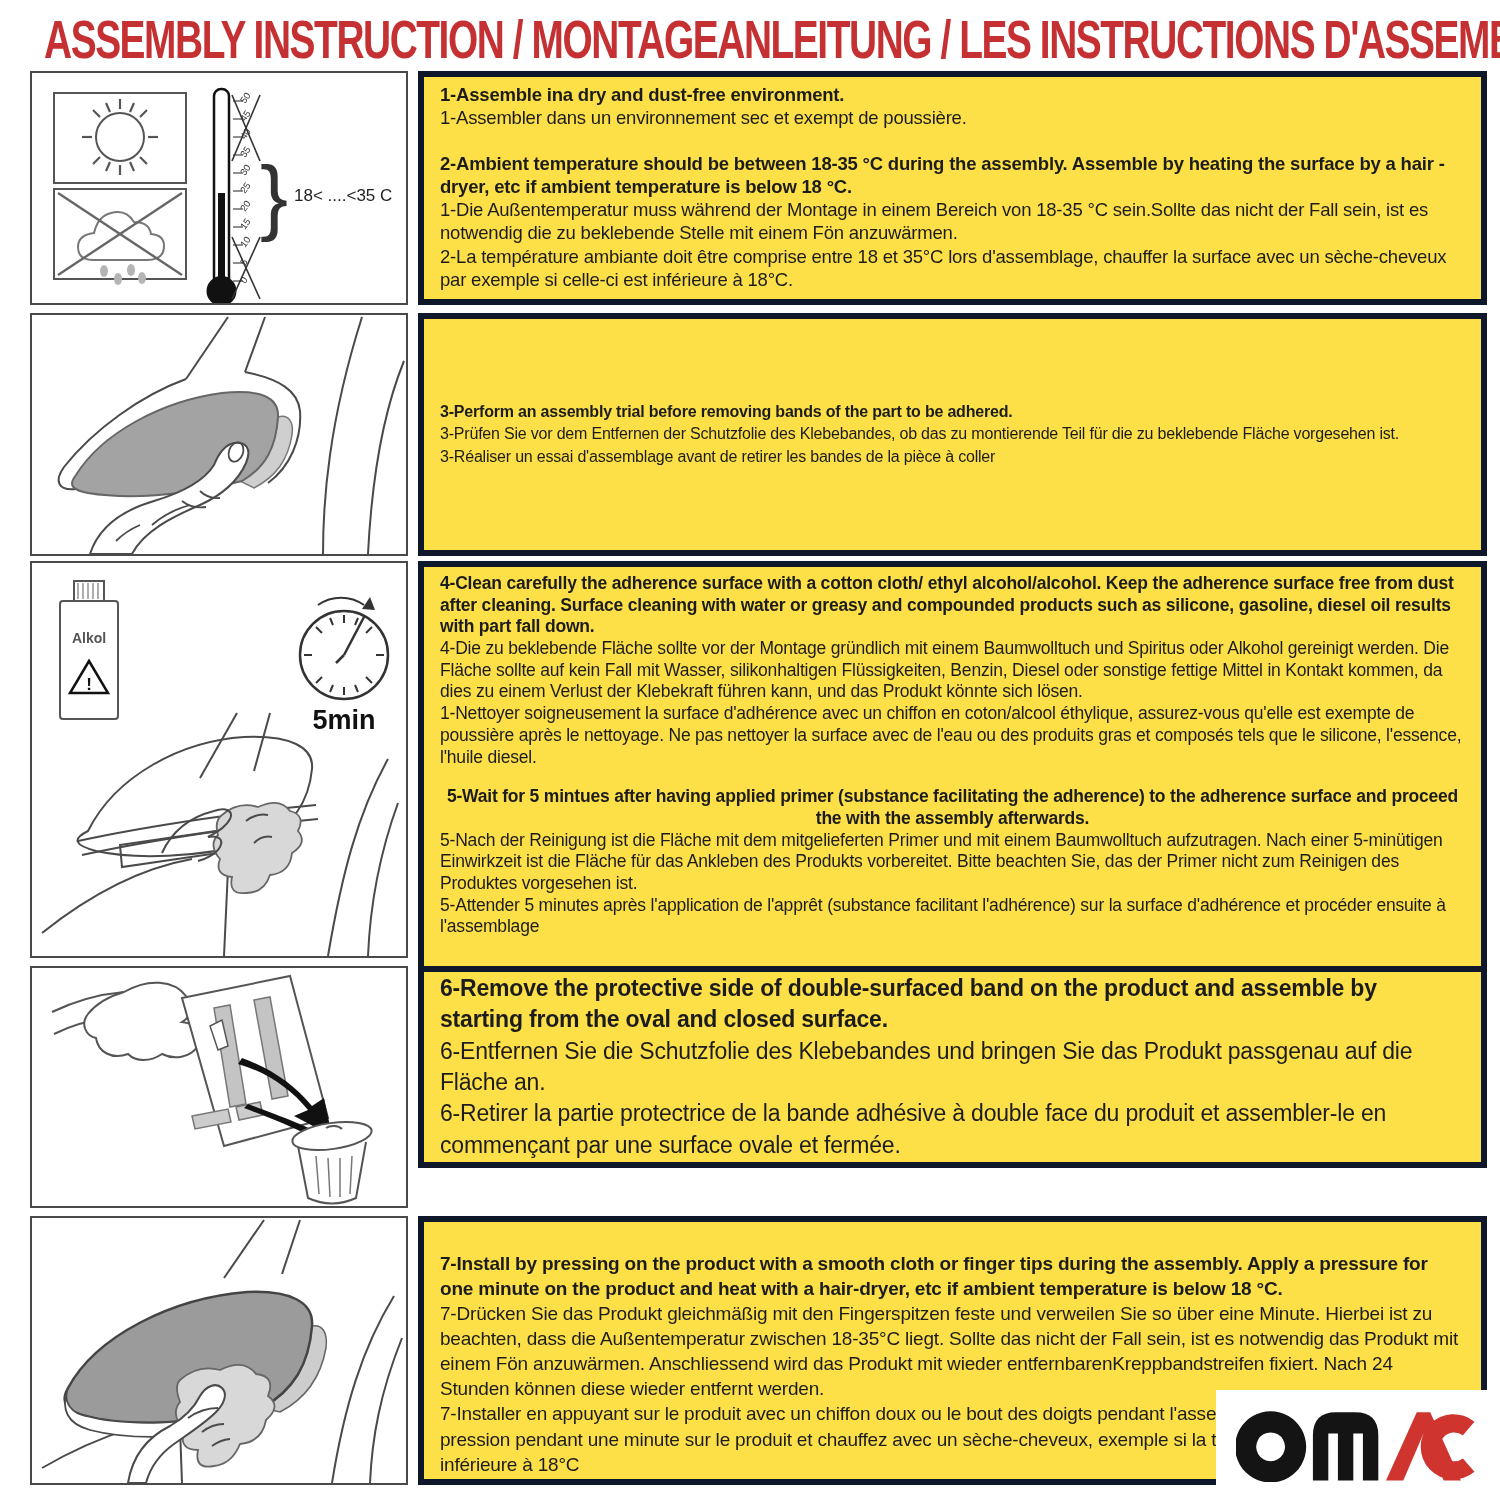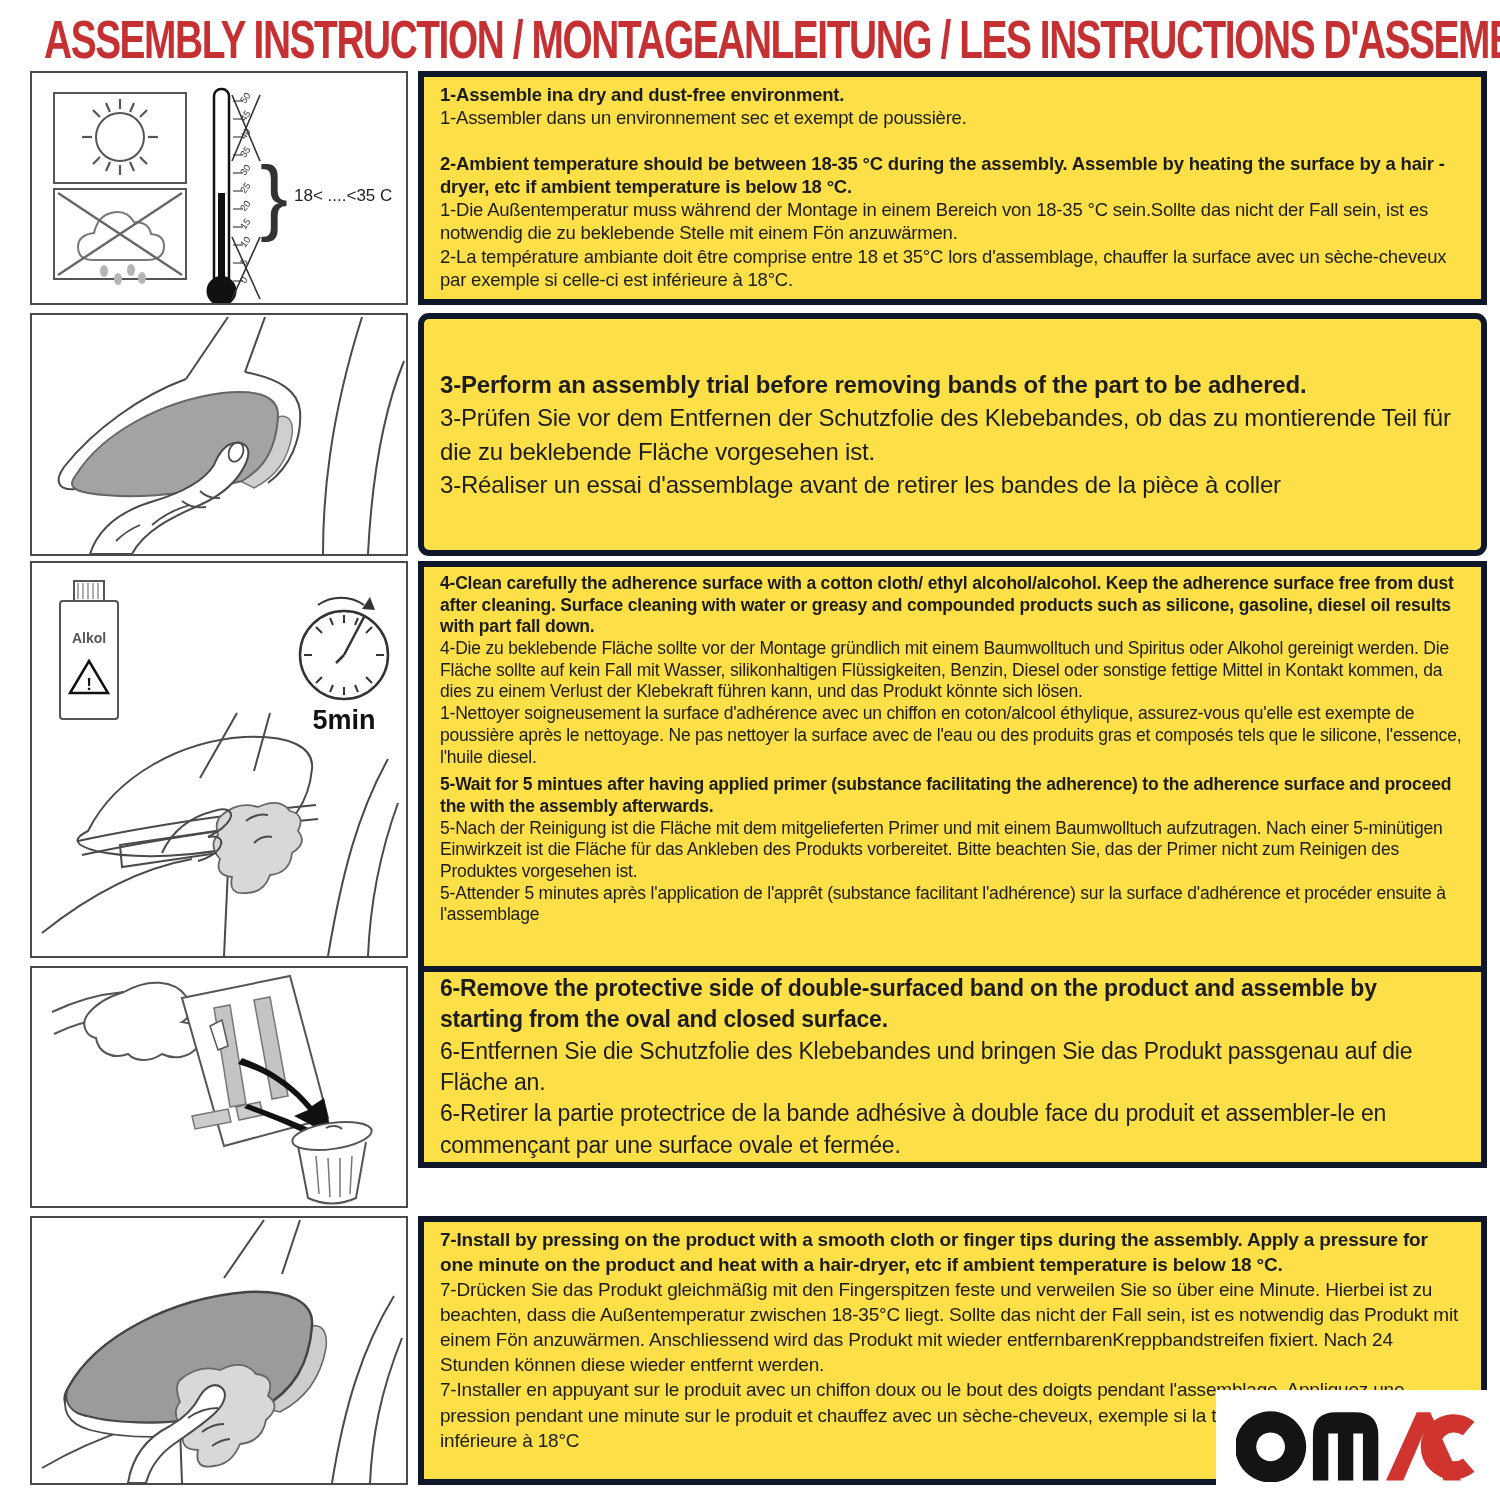--- a/index.html
+++ b/index.html
@@ -7,27 +7,27 @@
         font-family:"Liberation Sans","DejaVu Sans",sans-serif;color:#1c1c1c;}
   .title{position:absolute;left:44px;top:8px;font-size:54px;font-weight:800;color:#c53133;
          letter-spacing:-2px;white-space:nowrap;transform:scaleX(.72);transform-origin:0 0;}
   .figbox{position:absolute;left:30px;width:378px;border:2px solid #4a4a4a;background:#fff;box-sizing:border-box;}
   .textbox{position:absolute;left:418px;width:1069px;border:6px solid #0f172a;background:#fde047;
            box-sizing:border-box;overflow:hidden;padding:6px 16px;}
   .figbox svg{position:absolute;inset:0;width:100%;height:100%;}
   p{margin:0;}
   .b{font-weight:bold;}
   .t1{font-size:18.5px;line-height:1.26;letter-spacing:-0.2px;}
-  .t2{font-size:24px;line-height:1.38;letter-spacing:-0.2px;border-radius:11px;}
+  .t2{font-size:16px;line-height:1.38;letter-spacing:-0.2px;}
   .t3{font-size:17.5px;line-height:1.24;letter-spacing:-0.2px;}
   .t4{font-size:23px;line-height:1.36;letter-spacing:-0.2px;}
   .t5{font-size:19px;line-height:1.32;letter-spacing:-0.2px;}
   .vcenter{display:flex;flex-direction:column;justify-content:center;}
   .gap1{margin-top:22px;}
-  .gap3{margin-top:6px;}
+  .gap3{margin-top:18px;text-align:center;}
   .logo{position:absolute;right:10px;bottom:8px;background:#fff;padding:14px 4px 6px 20px;}
 </style>
 </head>
 <body>
 
 <div id="page">
 
   <div class="title">ASSEMBLY INSTRUCTION / MONTAGEANLEITUNG / LES INSTRUCTIONS D'ASSEMBLAGE</div>
 
   <div class="figbox" id="r1f" style="top:71px;height:234px;">
@@ -257,21 +257,21 @@
       <path d="M36,170 C30,186 42,196 54,198 C90,208 160,208 230,190 L224,206 C160,222 96,222 58,212 C36,206 28,192 36,170 Z" fill="#fff" stroke="#4a4a4a" stroke-width="1.8"></path>
       <path d="M148,162 q18,-16 40,-10 q24,-12 36,4 q20,2 12,22 q14,10 -2,24 q-4,22 -26,24 q-8,20 -26,22 q-20,4 -16,-16 q-20,0 -14,-20 q-14,-16 -4,-28 q-6,-16 0,-22 Z" fill="#d8d8d8" stroke="#666" stroke-width="1.8"></path>
       <path d="M96,265 C100,240 114,220 138,208 C152,200 162,190 168,178 C174,168 184,164 190,170 C196,176 192,186 184,194 C172,206 156,216 142,226 C128,236 118,250 114,265 Z" fill="#fff" stroke="#4a4a4a" stroke-width="2"></path>
       <g stroke="#4a4a4a" stroke-width="1.8" fill="none">
         <path d="M156,200 q14,-10 30,-10"></path>
         <path d="M170,214 q10,-8 22,-8"></path>
         <path d="M180,228 q8,-6 18,-7"></path>
       </g>
     </svg>
   </div>
-  <div class="textbox t5" id="r5t" style="top:1216px;height:269px;padding-top:5px;">
+  <div class="textbox t5" id="r5t" style="top:1216px;height:269px;padding-top:29px;">
     <p class="b">7-Install by pressing on the product with a smooth cloth or finger tips during the assembly. Apply a pressure for one minute on the product and heat with a hair-dryer, etc if ambient temperature is below 18 °C.</p>
     <p>7-Drücken Sie das Produkt gleichmäßig mit den Fingerspitzen feste und verweilen Sie so über eine Minute. Hierbei ist zu beachten, dass die Außentemperatur zwischen 18-35°C liegt. Sollte das nicht der Fall sein, ist es notwendig das Produkt mit einem Fön anzuwärmen. Anschliessend wird das Produkt mit wieder entfernbarenKreppbandstreifen fixiert. Nach 24 Stunden können diese wieder entfernt werden.</p>
     <p>7-Installer en appuyant sur le produit avec un chiffon doux ou le bout des doigts pendant l'assemblage. Appliquez une pression pendant une minute sur le produit et chauffez avec un sèche-cheveux, exemple si la température ambiante est inférieure à 18°C</p>
   </div>
 
   <div class="logo">
     <svg width="250" height="78" viewBox="0 0 260 80">
       <path d="M36,7 a37,37 0 1 0 0.01,0 Z M36,29 a15,15 0 1 1 -0.01,0 Z" fill="#141414" fill-rule="evenodd"></path>
       <path d="M80,79 L80,32 Q80,8 104,8 L124,8 Q148,8 148,32 L148,79 L132,79 L132,30 L122,30 L122,79 L106,79 L106,30 L96,30 L96,79 Z" fill="#141414"></path>
       <path d="M156,79 L188,8 L202,8 L234,79 L216,79 L195,30 L174,79 Z" fill="#d0342e"></path>

